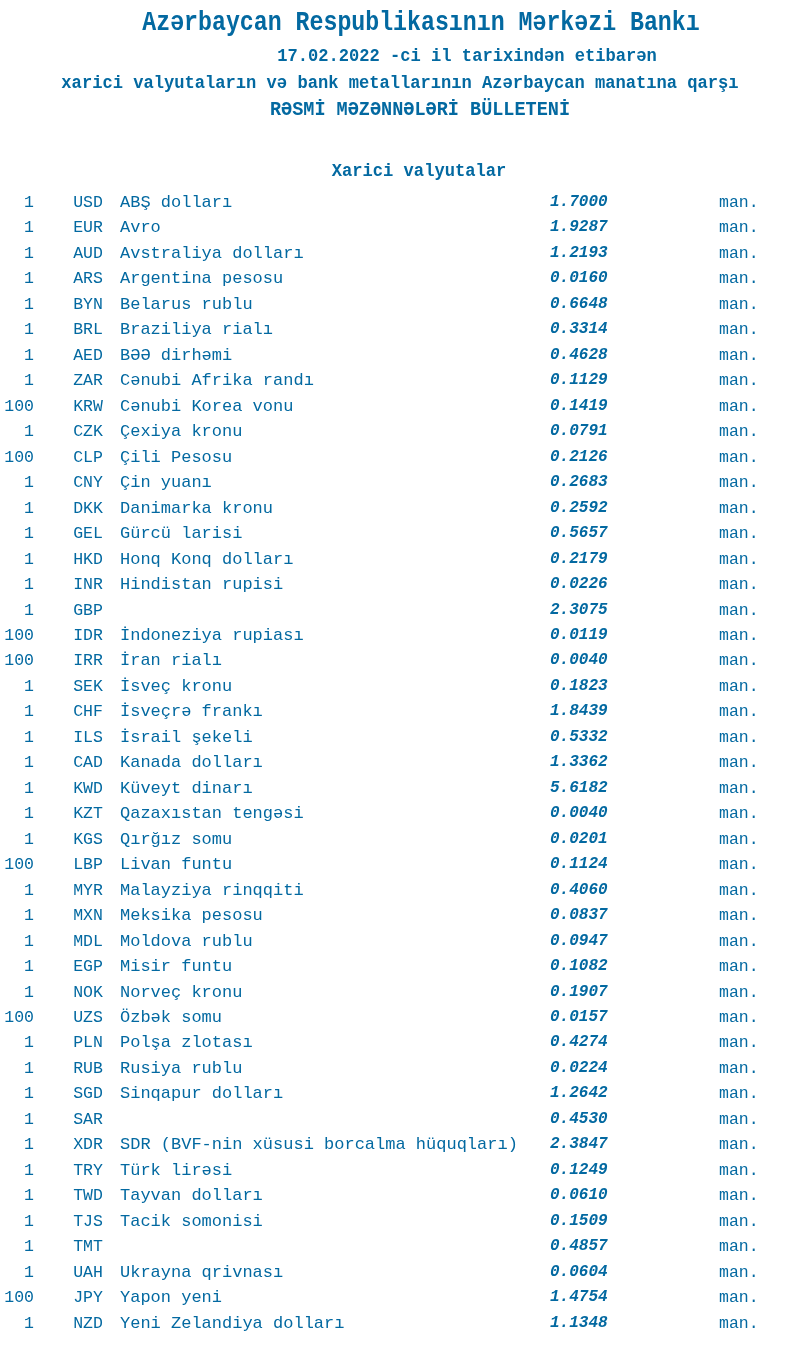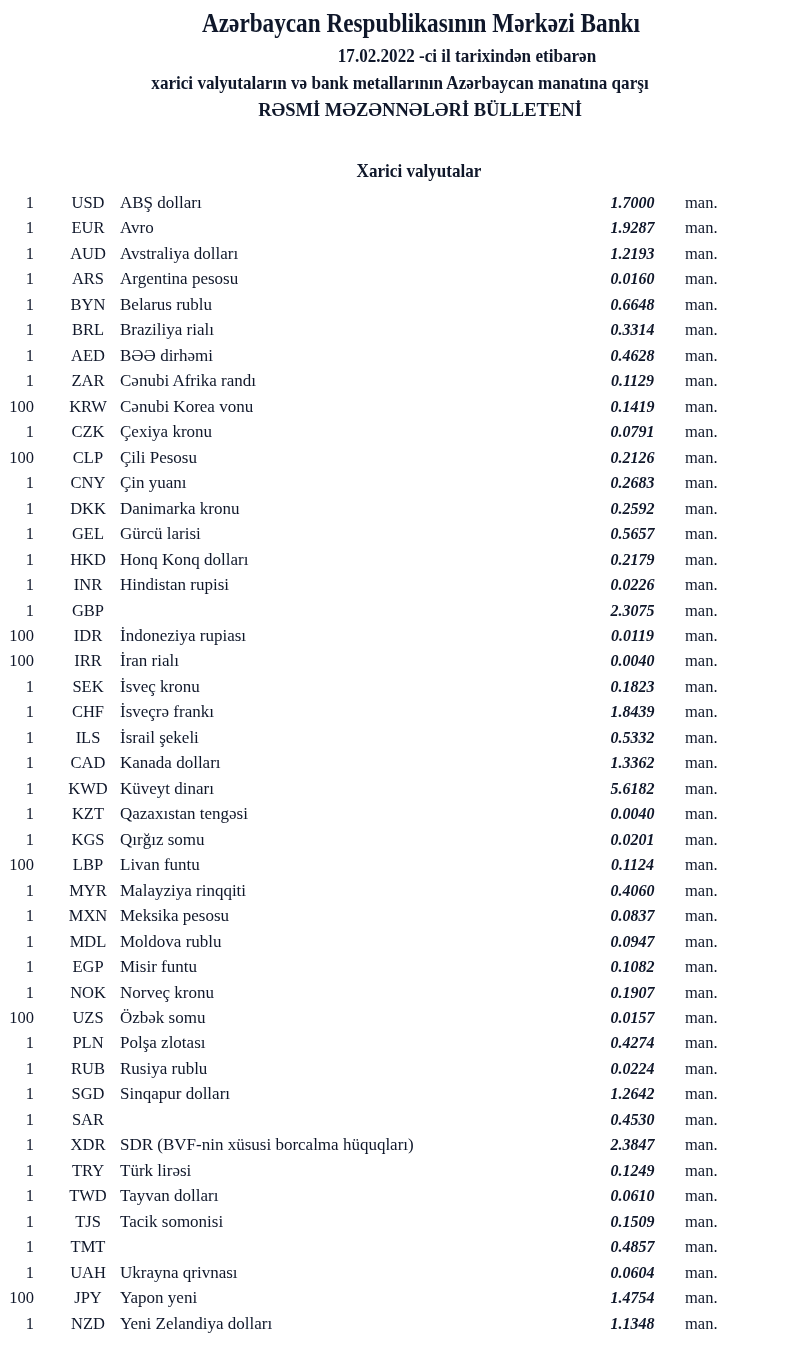--- a/index.html
+++ b/index.html
@@ -5,22 +5,22 @@
   html, body {
     margin: 0;
     padding: 0;
     background: #ffffff;
   }
   .page {
     position: relative;
     width: 800px;
     height: 1348px;
     background: #ffffff;
-    font-family: Liberation Serif, serif;
-    color: #0f172a;
+    font-family: Liberation Mono, monospace;
+    color: #0369a1;
     overflow: hidden;
   }
   .hline {
     position: absolute;
     width: 800px;
     text-align: center;
     white-space: nowrap;
     font-weight: bold;
   }
   .bank-name {
@@ -81,27 +81,27 @@
     text-align: center;
     font-size: 16.5px;
   }
   .name {
     left: 120px;
     font-size: 17px;
   }
   .rate {
     left: 550px;
     width: 165px;
-    text-align: center;
+    text-align: left;
     font-weight: bold;
     font-style: italic;
     font-size: 16px;
   }
   .unit {
-    left: 685px;
+    left: 719px;
     font-size: 16.5px;
   }
 </style>
 </head>
 <body>
 
 <div class="page">
 
   <div class="hline bank-name">Azərbaycan Respublikasının Mərkəzi Bankı</div>
 

